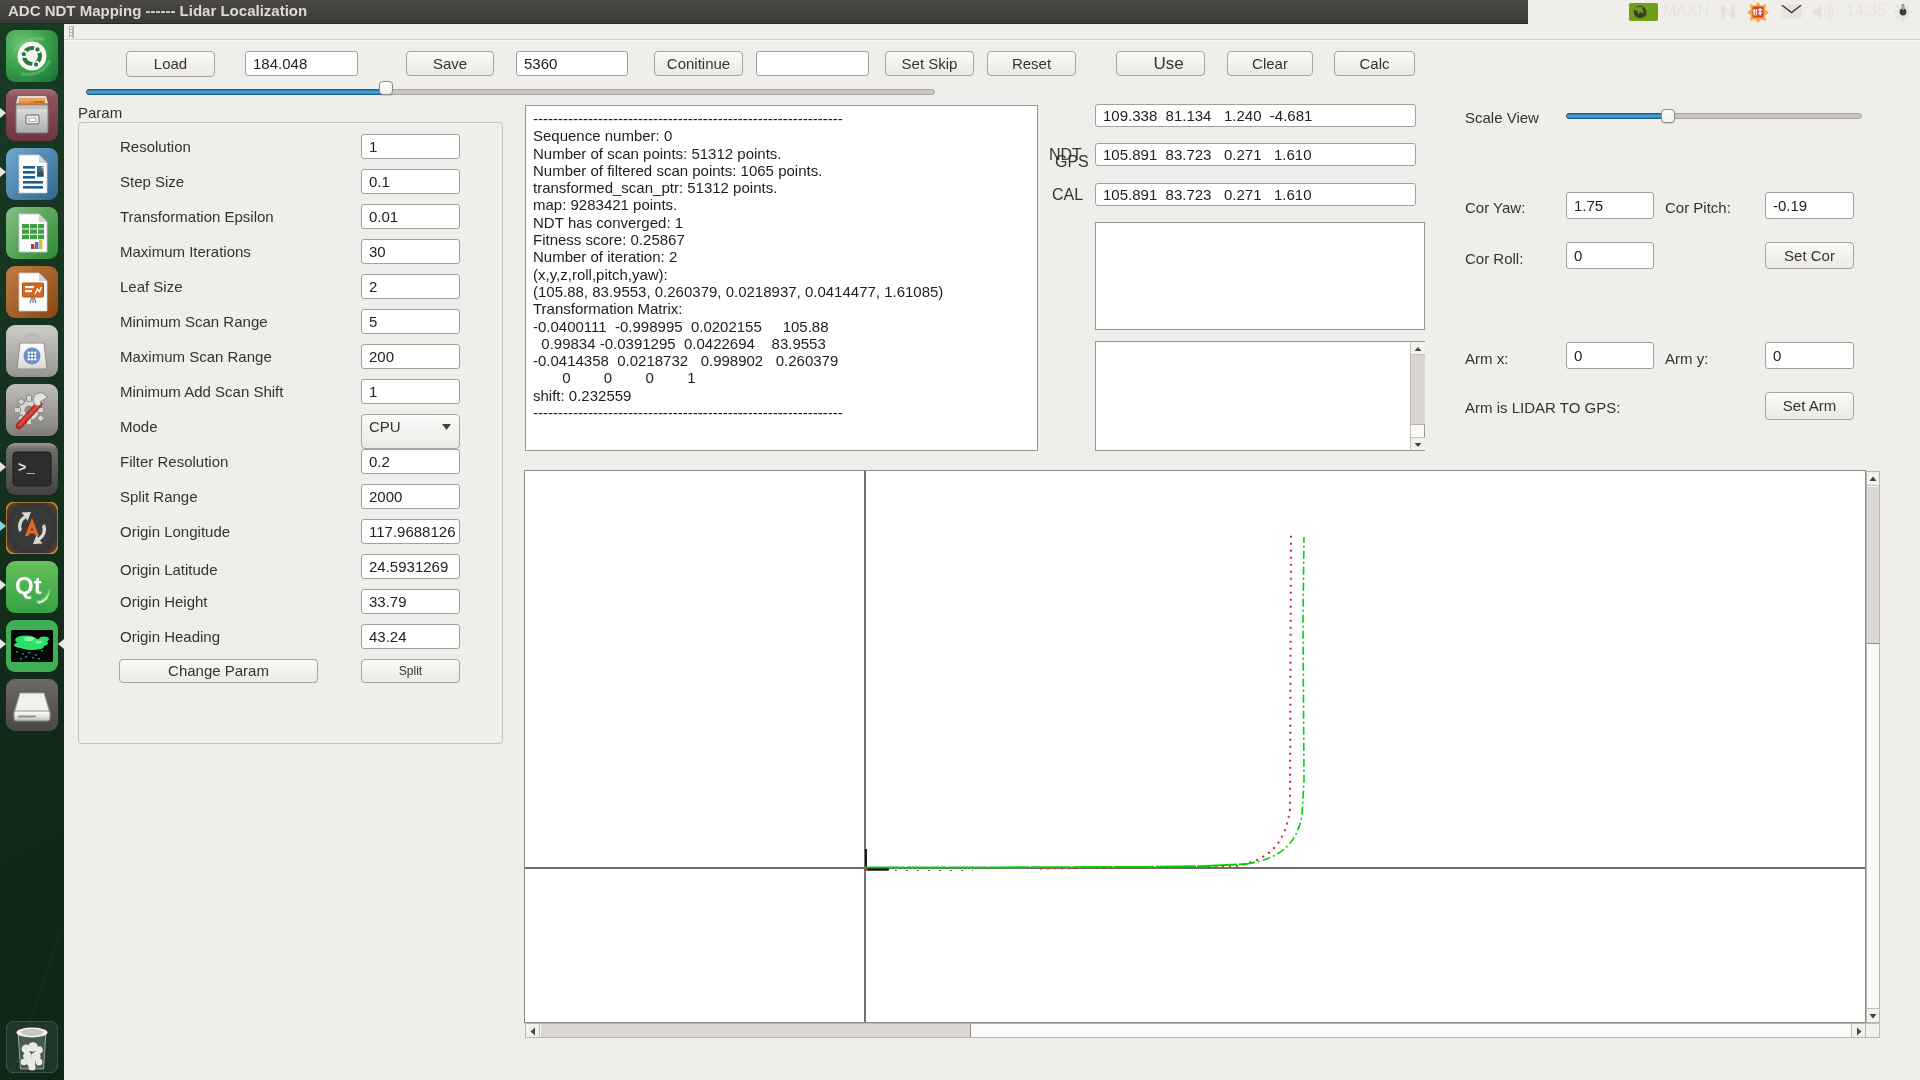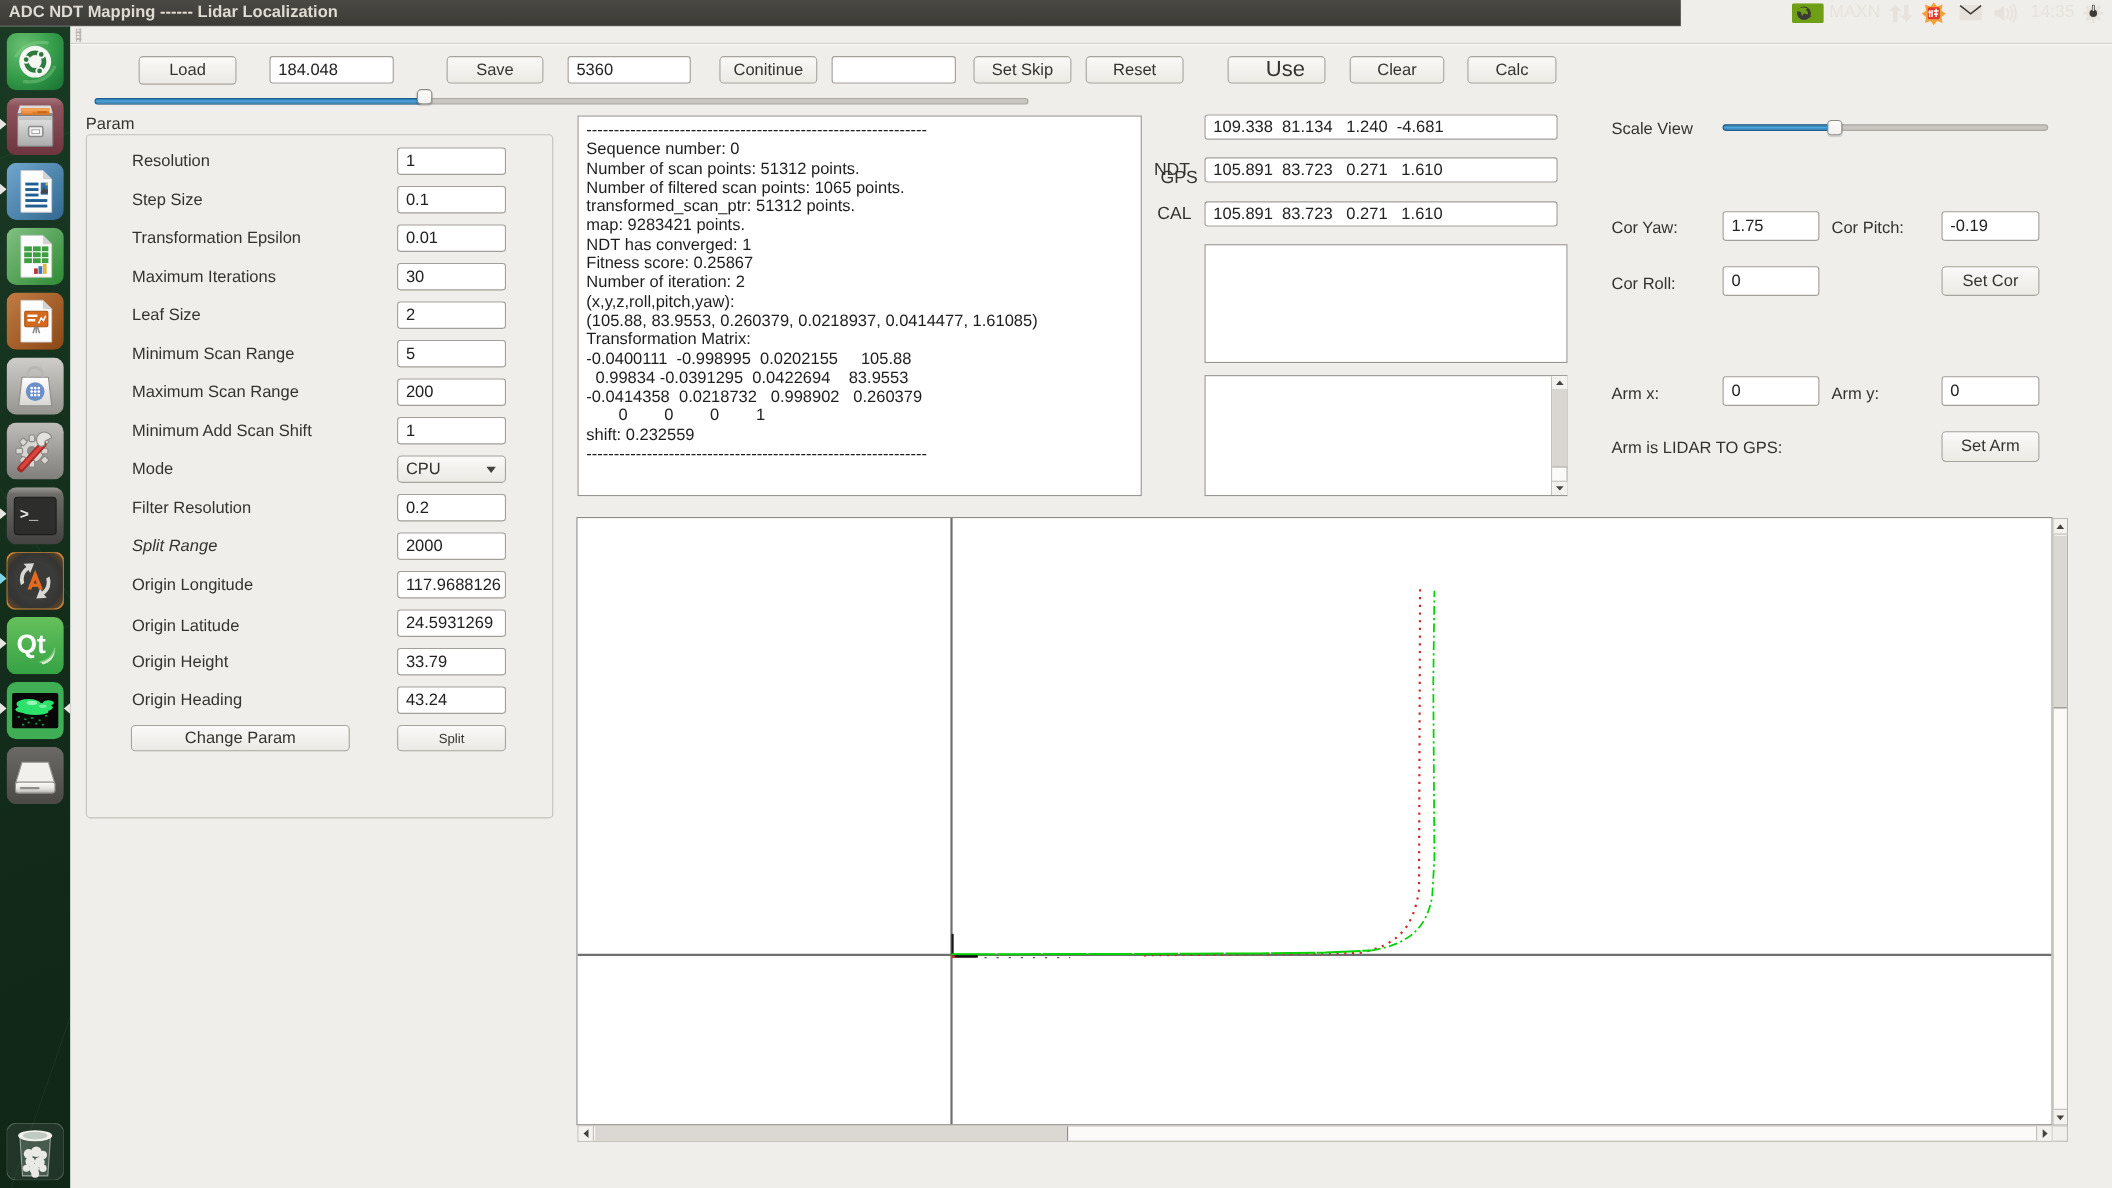--- a/index.html
+++ b/index.html
@@ -359,21 +359,21 @@
     <div class="abs" style="left:0;top:15px;width:1856px;height:1px;background:#D4D1CC;"></div>
     <div class="abs" style="left:0;top:16px;width:1856px;height:1px;background:#FAF9F7;"></div>
     <div class="btn" style="left:62px;top:27px;width:89px;height:26px;line-height:23px;font-size:15px;">Load</div>
     <div class="inp" style="left:181px;top:27px;width:113px;height:25px;line-height:23px;">184.048</div>
     <div class="btn" style="left:342px;top:27px;width:88px;height:25px;line-height:23px;font-size:15px;">Save</div>
     <div class="inp" style="left:452px;top:27px;width:112px;height:25px;line-height:23px;">5360</div>
     <div class="btn" style="left:590px;top:27px;width:89px;height:25px;line-height:23px;font-size:15px;">Conitinue</div>
     <div class="inp" style="left:692px;top:27px;width:113px;height:25px;line-height:23px;"></div>
     <div class="btn" style="left:821px;top:27px;width:89px;height:25px;line-height:23px;font-size:15px;">Set Skip</div>
     <div class="btn" style="left:923px;top:27px;width:89px;height:25px;line-height:23px;font-size:15px;">Reset</div>
-    <div class="btn" style="left:1052px;top:27px;width:89px;height:25px;line-height:23px;font-size:20px;padding-left:16px;">Use</div>
+    <div class="btn" style="left:1052px;top:27px;width:89px;height:25px;line-height:23px;font-size:17px;padding-left:16px;">Use</div>
     <div class="btn" style="left:1163px;top:27px;width:86px;height:25px;line-height:23px;font-size:15px;">Clear</div>
     <div class="btn" style="left:1270px;top:27px;width:81px;height:25px;line-height:23px;font-size:15px;">Calc</div>
     <div class="abs" style="left:22px;top:65px;width:849px;height:6px;background:#C9C6C1;border:1px solid #ABA7A1;border-radius:3px;"></div>
     <div class="abs" style="left:22px;top:65px;width:298px;height:6px;background:linear-gradient(#1F6FA7,#53A7DC 45%,#2980B9);border:1px solid #1F618D;border-radius:3px;"></div>
     <div class="abs" style="left:315px;top:57px;width:14px;height:14px;background:linear-gradient(#FDFDFC,#F2F0ED);border:1px solid #908D88;border-radius:4px;box-shadow:0 1px 1px rgba(0,0,0,0.15);"></div>
     <div class="lbl" style="left:14px;top:80px;font-size:15px;">Param</div>
     <div class="abs" style="left:14px;top:98px;width:425px;height:622px;border:1px solid #C4C1BB;border-radius:4px;"></div>
     <div class="lbl" style="left:56px;top:114px;">Resolution</div>
     <div class="inp" style="left:297px;top:110px;width:99px;height:25px;line-height:23px;">1</div>
     <div class="lbl" style="left:56px;top:149px;">Step Size</div>
@@ -384,26 +384,26 @@
     <div class="inp" style="left:297px;top:215px;width:99px;height:25px;line-height:23px;">30</div>
     <div class="lbl" style="left:56px;top:254px;">Leaf Size</div>
     <div class="inp" style="left:297px;top:250px;width:99px;height:25px;line-height:23px;">2</div>
     <div class="lbl" style="left:56px;top:289px;">Minimum Scan Range</div>
     <div class="inp" style="left:297px;top:285px;width:99px;height:25px;line-height:23px;">5</div>
     <div class="lbl" style="left:56px;top:324px;">Maximum Scan Range</div>
     <div class="inp" style="left:297px;top:320px;width:99px;height:25px;line-height:23px;">200</div>
     <div class="lbl" style="left:56px;top:359px;">Minimum Add Scan Shift</div>
     <div class="inp" style="left:297px;top:355px;width:99px;height:25px;line-height:23px;">1</div>
     <div class="lbl" style="left:56px;top:394px;text-align:right;">Mode</div>
-    <div class="btn" style="left:297px;top:390px;width:99px;height:25px;line-height:23px;text-align:left;padding-left:7px;">CPU<svg style="position:absolute;right:8px;top:9px;" width="9" height="6" viewBox="0 0 9 6">
+    <div class="btn" style="left:297px;top:390px;width:99px;height:35px;line-height:23px;text-align:left;padding-left:7px;">CPU<svg style="position:absolute;right:8px;top:9px;" width="9" height="6" viewBox="0 0 9 6">
         <path d="M0 0 L9 0 L4.5 6 Z" fill="#44423E"></path>
       </svg></div>
     <div class="lbl" style="left:56px;top:429px;">Filter Resolution</div>
     <div class="inp" style="left:297px;top:425px;width:99px;height:25px;line-height:23px;">0.2</div>
-    <div class="lbl" style="left:56px;top:464px;font-style:italic;">Split Range</div>
+    <div class="lbl" style="left:56px;top:464px;">Split Range</div>
     <div class="inp" style="left:297px;top:460px;width:99px;height:25px;line-height:23px;">2000</div>
     <div class="lbl" style="left:56px;top:499px;">Origin Longitude</div>
     <div class="inp" style="left:297px;top:495px;width:99px;height:25px;line-height:23px;">117.9688126</div>
     <div class="lbl" style="left:56px;top:537px;">Origin Latitude</div>
     <div class="inp" style="left:297px;top:530px;width:99px;height:25px;line-height:23px;">24.5931269</div>
     <div class="lbl" style="left:56px;top:569px;">Origin Height</div>
     <div class="inp" style="left:297px;top:565px;width:99px;height:25px;line-height:23px;">33.79</div>
     <div class="lbl" style="left:56px;top:604px;">Origin Heading</div>
     <div class="inp" style="left:297px;top:600px;width:99px;height:25px;line-height:23px;">43.24</div>
     <div class="btn" style="left:55px;top:635px;width:199px;height:24px;line-height:22px;font-size:15px;">Change Param</div>

